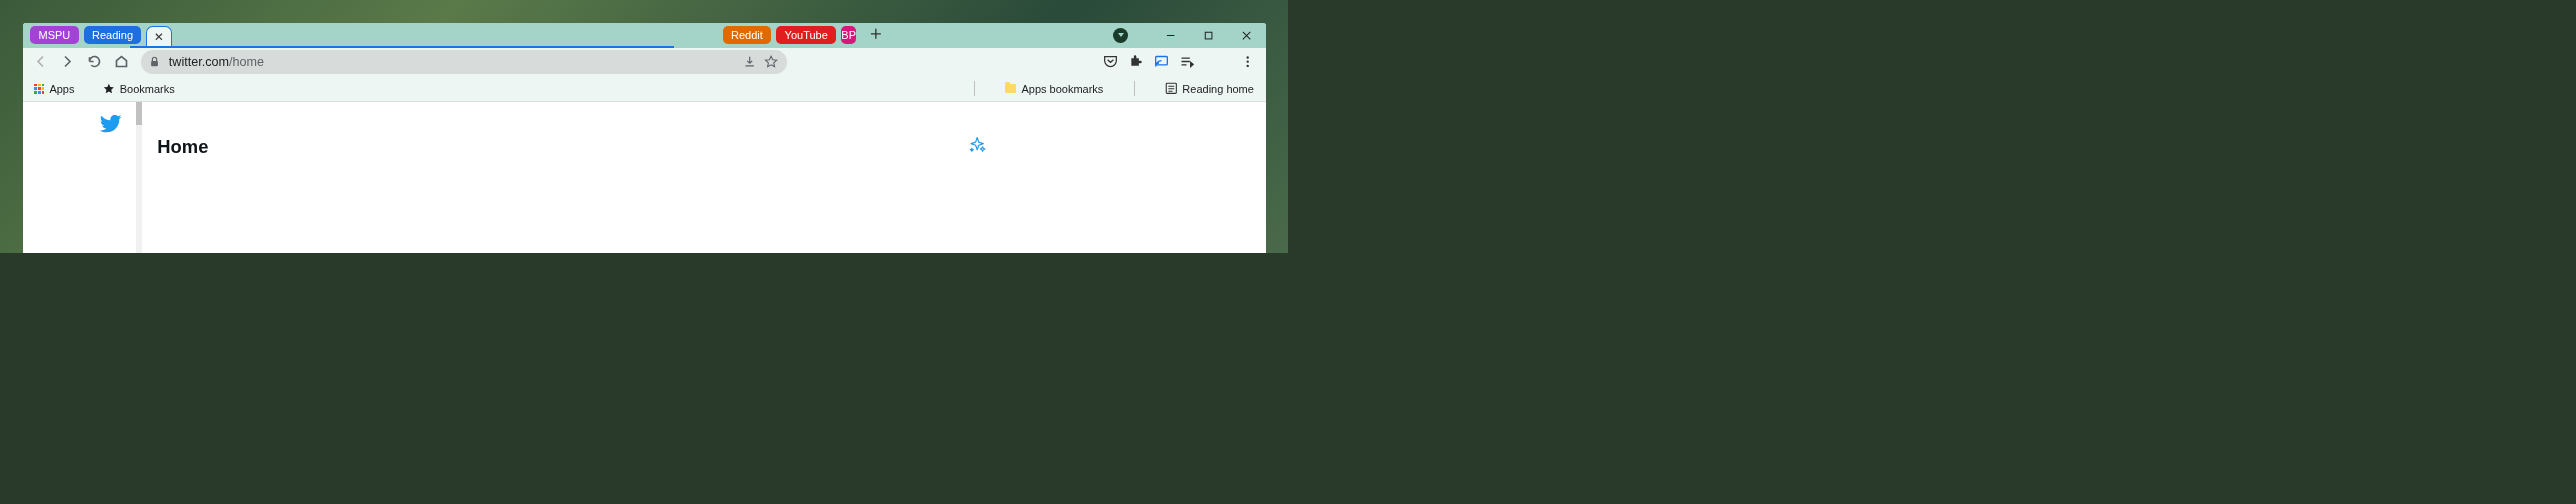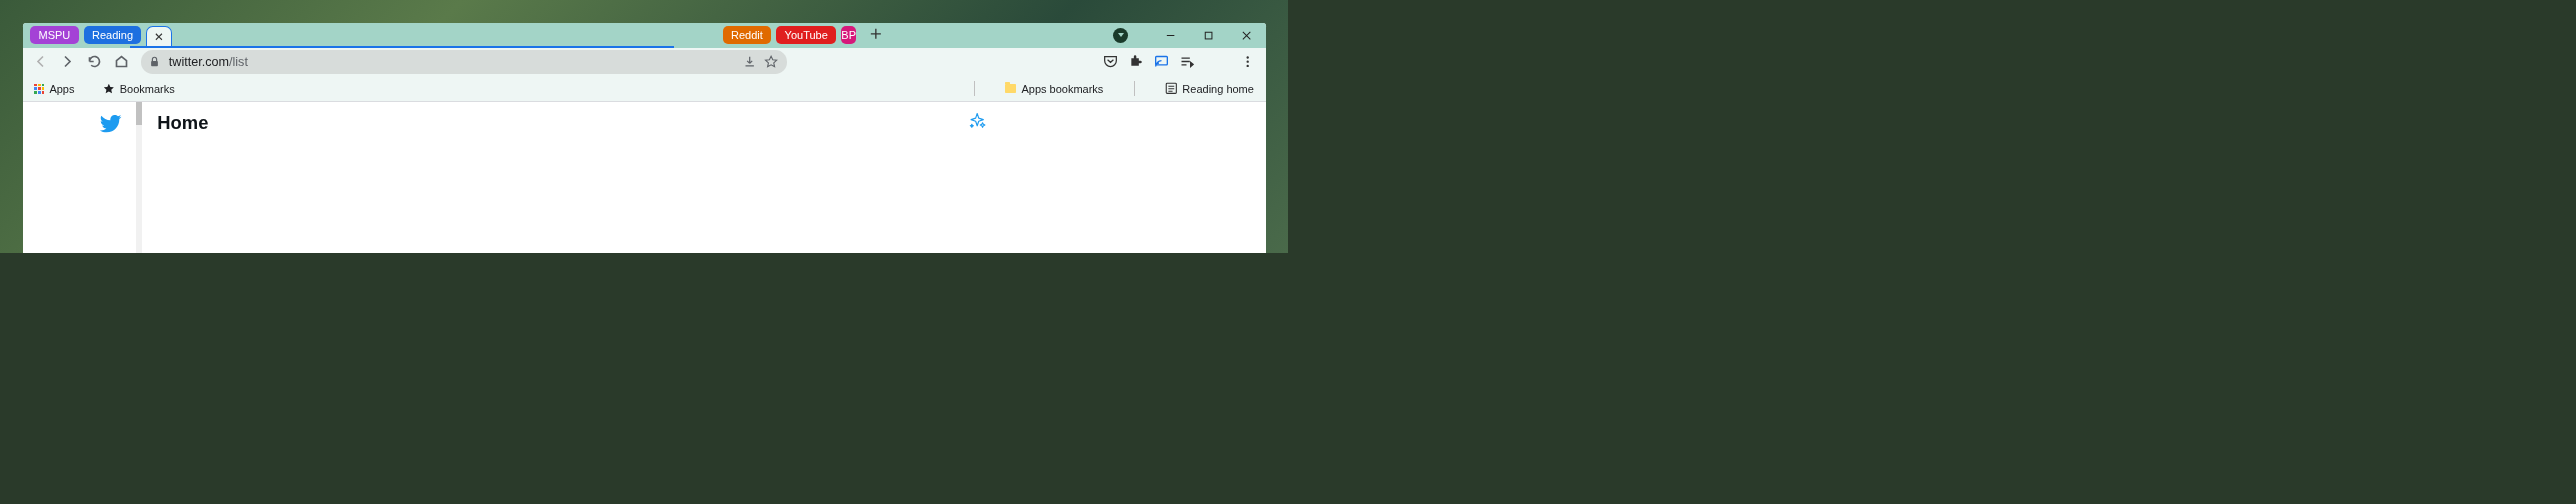--- a/index.html
+++ b/index.html
@@ -50,21 +50,21 @@
   .divider { width: 0.8px; height: 15px; background: #c0c0c0; margin: 0 5px; }
   .folder-icon { width: 11.7px; height: 9.2px; background: #ffd968; border-radius: 0.8px; position: relative; }
   .folder-icon::before { content:""; position:absolute; top:-2.5px; left:0; width:5px; height:2.5px; background:#ffd968; border-radius:0.8px 0.8px 0 0; }
 
   
   .content-area { flex: 1; background: #fff; display: flex; border-top: 0.8px solid #dadce0; }
   .left-col { width: 113px; display: flex; justify-content: flex-end; padding: 10px 13.4px 0 0; }
   .twitter-bird { color: #1d9bf0; }
   .scroll-track { width: 6.7px; background: #f1f1f1; position: relative; }
   .scroll-thumb { position: absolute; top: 0; left: 0; width: 6.7px; height: 23.4px; background: #c1c1c1; }
-  .main-col { flex: 1; padding: 10px 15px; display: flex; align-items: flex-start; justify-content: space-between; }
+  .main-col { flex: 1; padding: 10px 15px; display: flex; align-items: flex-start; justify-content: space-between; margin-top: 24px; }
   .home-title { font-size: 18.4px; font-weight: 900; color: #0f1419; }
   .sparkle { color: #1d9bf0; cursor: pointer; margin-right: 5px; }
   .right-col { width: 259px; }
 </style>
 </head>
 <body>
 
 <div class="desktop-bg">
   <div class="browser-window">
 
@@ -133,21 +133,21 @@
       <div class="nav-btn">
           <svg width="15" height="15" viewBox="0 0 18 18">
             <path d="M3 8l6-5 6 5v7H3z"></path>
           </svg>
         </div>
       <div class="omnibox">
         <svg class="lock-icon" width="11" height="11" viewBox="0 0 13 13">
             <rect x="2.5" y="6" width="8" height="6" rx="1" fill="#5f6368"></rect>
             <path d="M4 6V4a2.5 2.5 0 0 1 5 0v2" stroke="#5f6368" stroke-width="1.4" fill="none"></path>
           </svg>
-        <span class="url"><span>twitter.com</span><span class="path">/list</span></span>
+        <span class="url"><span>twitter.com</span><span class="path">/home</span></span>
         <svg class="omni-icon" width="13.4" height="13.4" viewBox="0 0 16 16">
             <path d="M8 2v8m0 0l-3-3m3 3l3-3M3 13h10" stroke="#5f6368" stroke-width="1.5" fill="none"></path>
           </svg>
         <svg class="omni-icon" width="14.2" height="14.2" viewBox="0 0 17 17">
             <path d="M8.5 1.5l2 4.3 4.7.5-3.5 3.2 1 4.6-4.2-2.4-4.2 2.4 1-4.6L1.8 6.3l4.7-.5z" stroke="#5f6368" stroke-width="1.3" fill="none"></path>
           </svg>
       </div>
       <div class="tool-spacer"></div>
       <div class="ext-icon">
           <svg width="15" height="15" viewBox="0 0 18 18">

